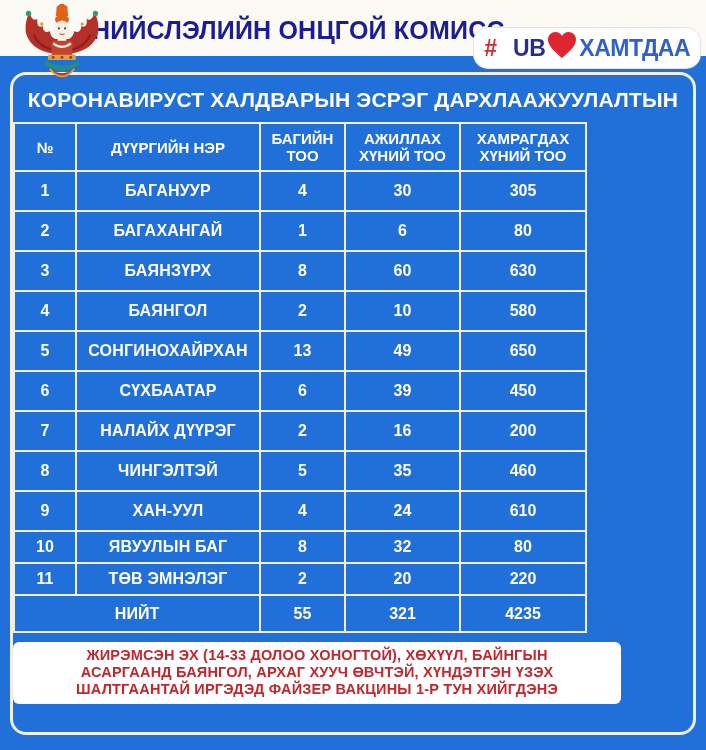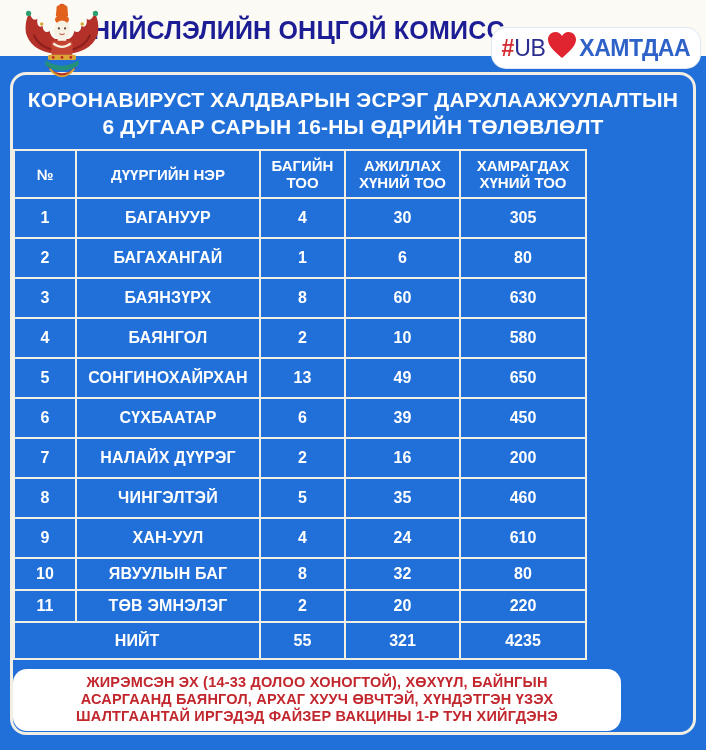--- a/index.html
+++ b/index.html
@@ -41,21 +41,21 @@
     height: 40px;
     background: #ffffff;
     border-radius: 14px;
     display: flex;
     align-items: center;
     padding: 0 10px;
     z-index: 5;
     box-shadow: 0 0 0 1px #dfe6f2;
   }
   .badge .hash { color: #d42a30; font-size: 23px; font-weight: bold; }
-  .badge .ub   { color: #2a2c8f; font-size: 23px; font-weight: normal; letter-spacing: -0.5px; }
+  .badge .ub   { color: #2a2c8f; font-size: 23px; font-weight: bold; letter-spacing: -0.5px; margin-left: 16px; }
   .badge .heart-wrap { width: 32px; height: 32px; margin: -6px 1px 0 1px; }
   .badge .suffix { color: #2e62c9; font-size: 23px; font-weight: bold; letter-spacing: -0.5px; text-align: right; }
 
   
   .panel {
     position: absolute;
     left: 10px; right: 10px;
     top: 72px; bottom: 15px;
     border: 3px solid #f1eee3;
     border-radius: 16px;
@@ -97,21 +97,21 @@
   td.num  { font-size: 16px; }
   td.name { font-size: 16px; text-align: left; padding-left: 12px; letter-spacing: 0.2px; }
   td.val  { font-size: 16px; }
   td.total-label { font-size: 16px; }
 
   
   .footer-box {
     margin-top: 9px;
     width: 608px;
     background: #ffffff;
-    border-radius: 14px;
+    border-radius: 6px;
     padding: 5px 10px 6px;
     text-align: center;
   }
   .footer-line {
     color: #c2272e;
     font-weight: bold;
     font-size: 14.5px;
     line-height: 17px;
     letter-spacing: 0.2px;
     white-space: nowrap;
@@ -166,21 +166,20 @@
       <path d="M16 29 C8 22 2 16.5 2 10.5 C2 6 5.5 3 9.5 3 C12.5 3 15 4.8 16 7 C17 4.8 19.5 3 22.5 3 C26.5 3 30 6 30 10.5 C30 16.5 24 22 16 29 Z" fill="#e02430"></path>
     </svg>
   </span>
   <span class="suffix">ХАМТДАА</span>
 </div>
 
 <div class="panel">
 
   <div class="poster-title">
     <div>КОРОНАВИРУСТ ХАЛДВАРЫН ЭСРЭГ ДАРХЛААЖУУЛАЛТЫН</div>
-    <div>6 ДУГААР САРЫН 16-НЫ ӨДРИЙН ТӨЛӨВЛӨЛТ</div>
   </div>
 
   <table class="plan">
     <colgroup>
       <col style="width:62px">
         <col style="width:184px">
         <col style="width:85px">
         <col style="width:115px">
         <col style="width:126px">
     </colgroup>

